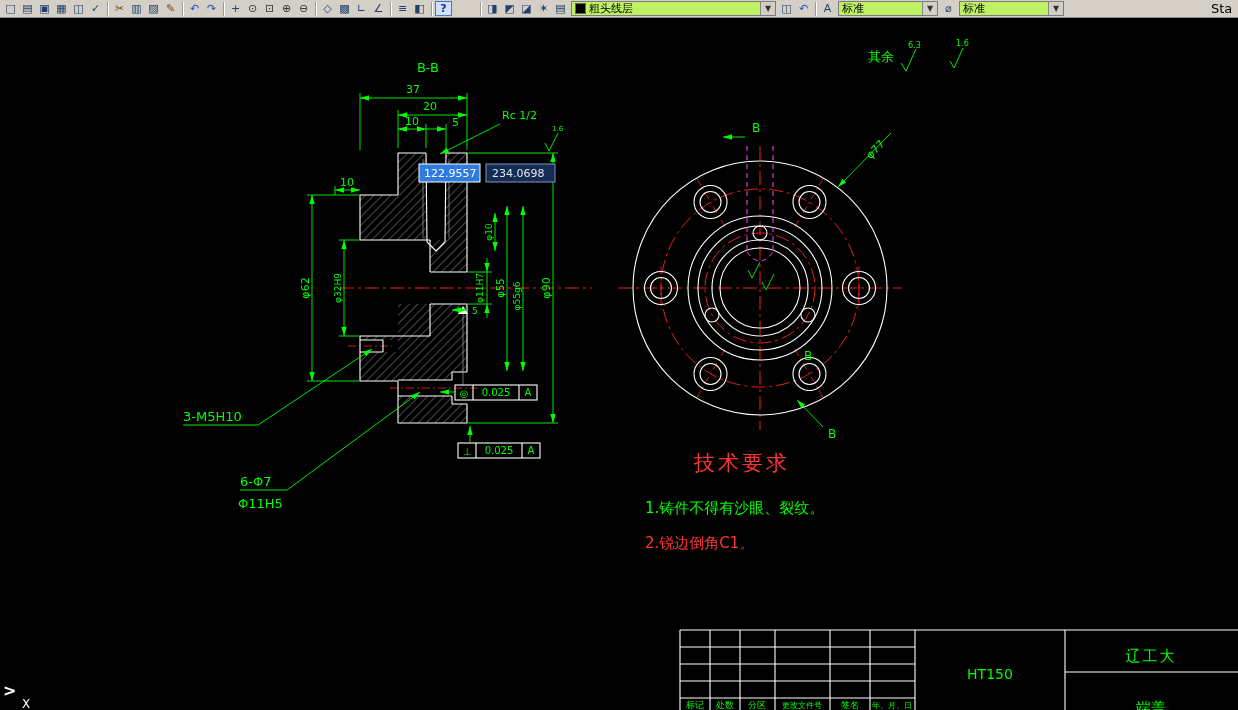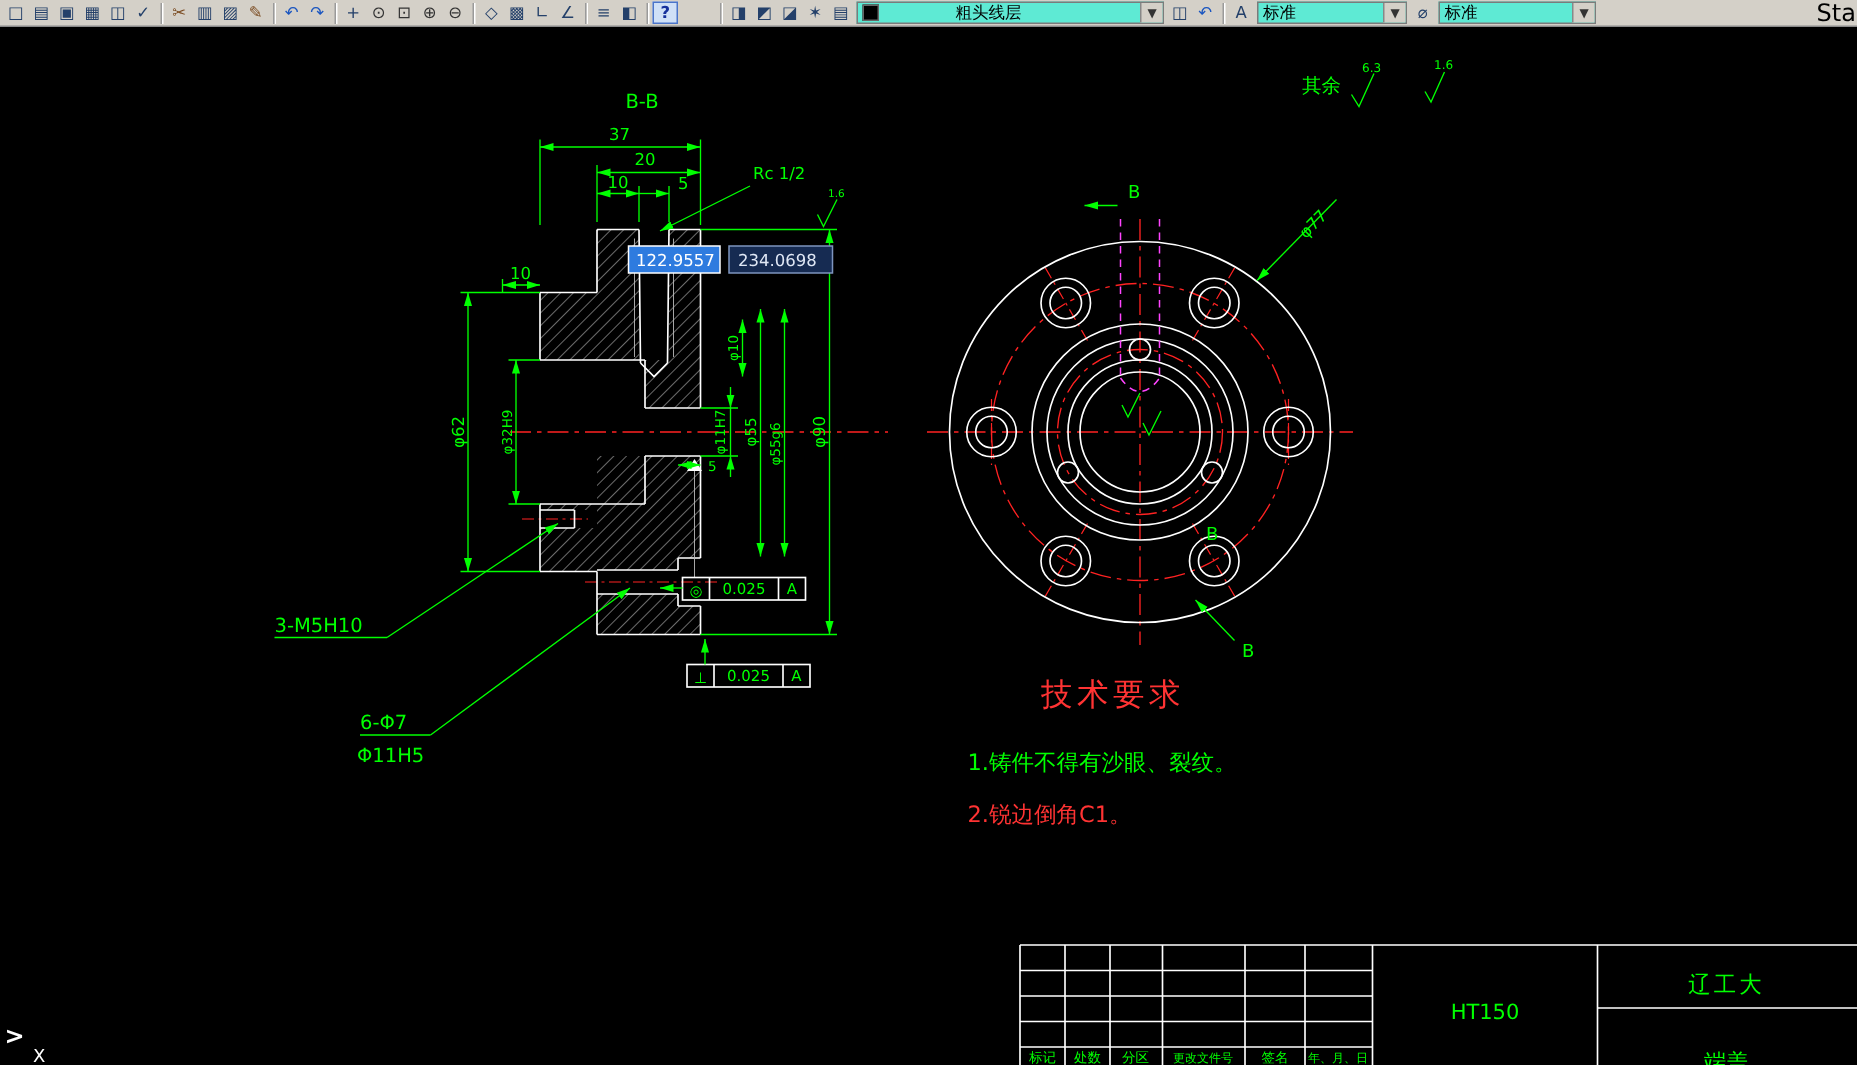--- a/index.html
+++ b/index.html
@@ -12,27 +12,27 @@
   .tb-group{display:flex;align-items:center;}
   .tb-icon{width:17px;height:15px;font-size:11px;line-height:15px;text-align:center;
            color:#24406a;cursor:pointer;}
   [data-name="help-icon"]{background:#cfe0f7;border:1px solid #4a74c9;color:#15309c;
            font-weight:bold;box-sizing:border-box;line-height:13px;}
   [data-name="cut-icon"],[data-name="match-properties-icon"]{color:#7a4a1f;}
   [data-name="undo-icon"],[data-name="redo-icon"],[data-name="layer-previous-icon"]{color:#1a55c0;}
   [data-name="zoom-in-icon"],[data-name="zoom-out-icon"],[data-name="zoom-realtime-icon"],
   [data-name="zoom-window-icon"]{color:#333;}
   .tb-sep{width:1px;height:14px;background:#9a9a9a;box-shadow:1px 0 0 #ffffff;margin:0 3px;}
-  .tb-combo{height:15px;background:#5eead4;border:1px solid #7b7b7b;display:flex;align-items:center;
-            font-size:11px;color:#000;padding-left:3px;margin:0 2px;box-sizing:border-box;gap:48px;}
+  .tb-combo{height:15px;background:#bef264;border:1px solid #7b7b7b;display:flex;align-items:center;
+            font-size:11px;color:#000;padding-left:3px;margin:0 2px;box-sizing:border-box;}
   .combo-text{white-space:nowrap;overflow:hidden;flex:1;}
   .combo-arrow{width:14px;height:13px;background:#d4d0c8;border-left:1px solid #888;
                font-size:8px;line-height:13px;text-align:center;color:#333;flex:0 0 14px;}
   .chip{width:9px;height:9px;background:#000;border:1px solid #666;margin-right:3px;flex:0 0 9px;}
-  .tb-status{margin-left:auto;font-size:16px;color:#000;white-space:nowrap;overflow:hidden;
+  .tb-status{margin-left:auto;font-size:13px;color:#000;white-space:nowrap;overflow:hidden;
              width:25px;flex:0 0 25px;}
   
   .canvas{position:absolute;top:18px;left:0;width:1238px;height:692px;background:#000;}
   svg text{font-family:"DejaVu Sans","Liberation Sans",sans-serif;}
   .wl{stroke:#ffffff;stroke-width:1.1;fill:none;}
   .wlt{stroke:#b9b9b9;stroke-width:.6;fill:none;}
   .gl{stroke:#00ff00;stroke-width:.9;fill:none;}
   .rl{stroke:#ff2222;stroke-width:.9;fill:none;stroke-dasharray:14 4 3 4;}
   .rls{stroke:#ff2222;stroke-width:.8;fill:none;stroke-dasharray:8 3 2 3;}
   .ml{stroke:#ff44ff;stroke-width:1;fill:none;stroke-dasharray:5 4;}

